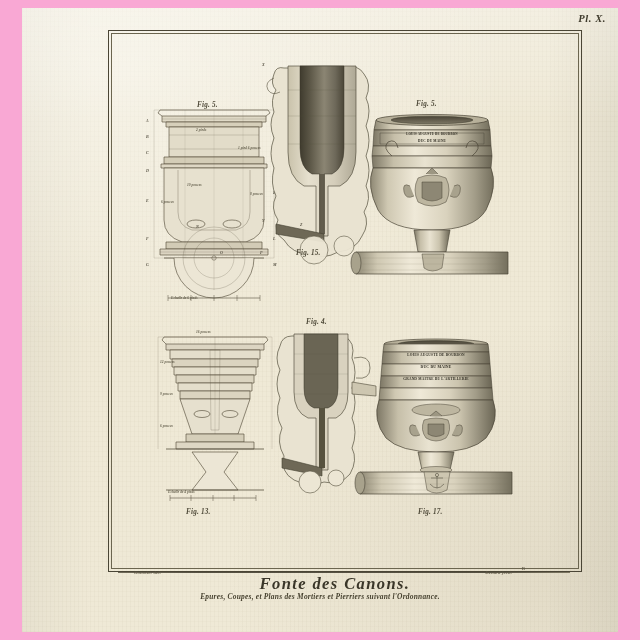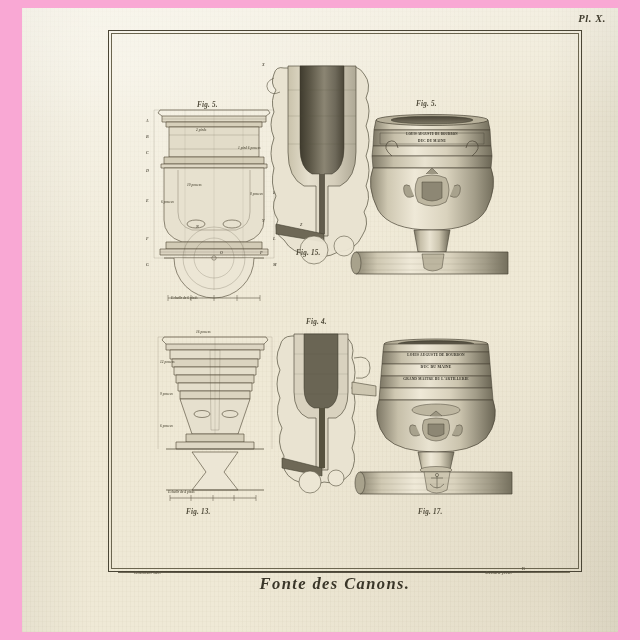--- a/index.html
+++ b/index.html
@@ -382,17 +382,18 @@
   </svg>
 
   <div class="inscr" style="left:382px;top:353px;width:108px;font-size:3.5px;">LOUIS AUGUSTE DE BOURBON</div>
   <div class="inscr" style="left:382px;top:365px;width:108px;font-size:3.8px;">DUC DU MAINE</div>
   <div class="inscr" style="left:380px;top:377px;width:112px;font-size:3.5px;">GRAND MAITRE DE L'ARTILLERIE</div>
 
   <div class="fig-label" style="left:418px;top:508px;">Fig. 17.</div>
 
   <div id="title-rule"></div>
   <div id="main-title">Fonte des Canons.</div>
+  <div id="sub-title">Epures, Coupes, et Plans des Mortiers et Pierriers suivant l'Ordonnance.</div>
   <div class="credit" id="credit-left">Goussier del.</div>
   <div class="credit" id="credit-right">Benard fecit.</div>
   <div id="folio">B</div>
 
 </div>
 
 </body></html>

